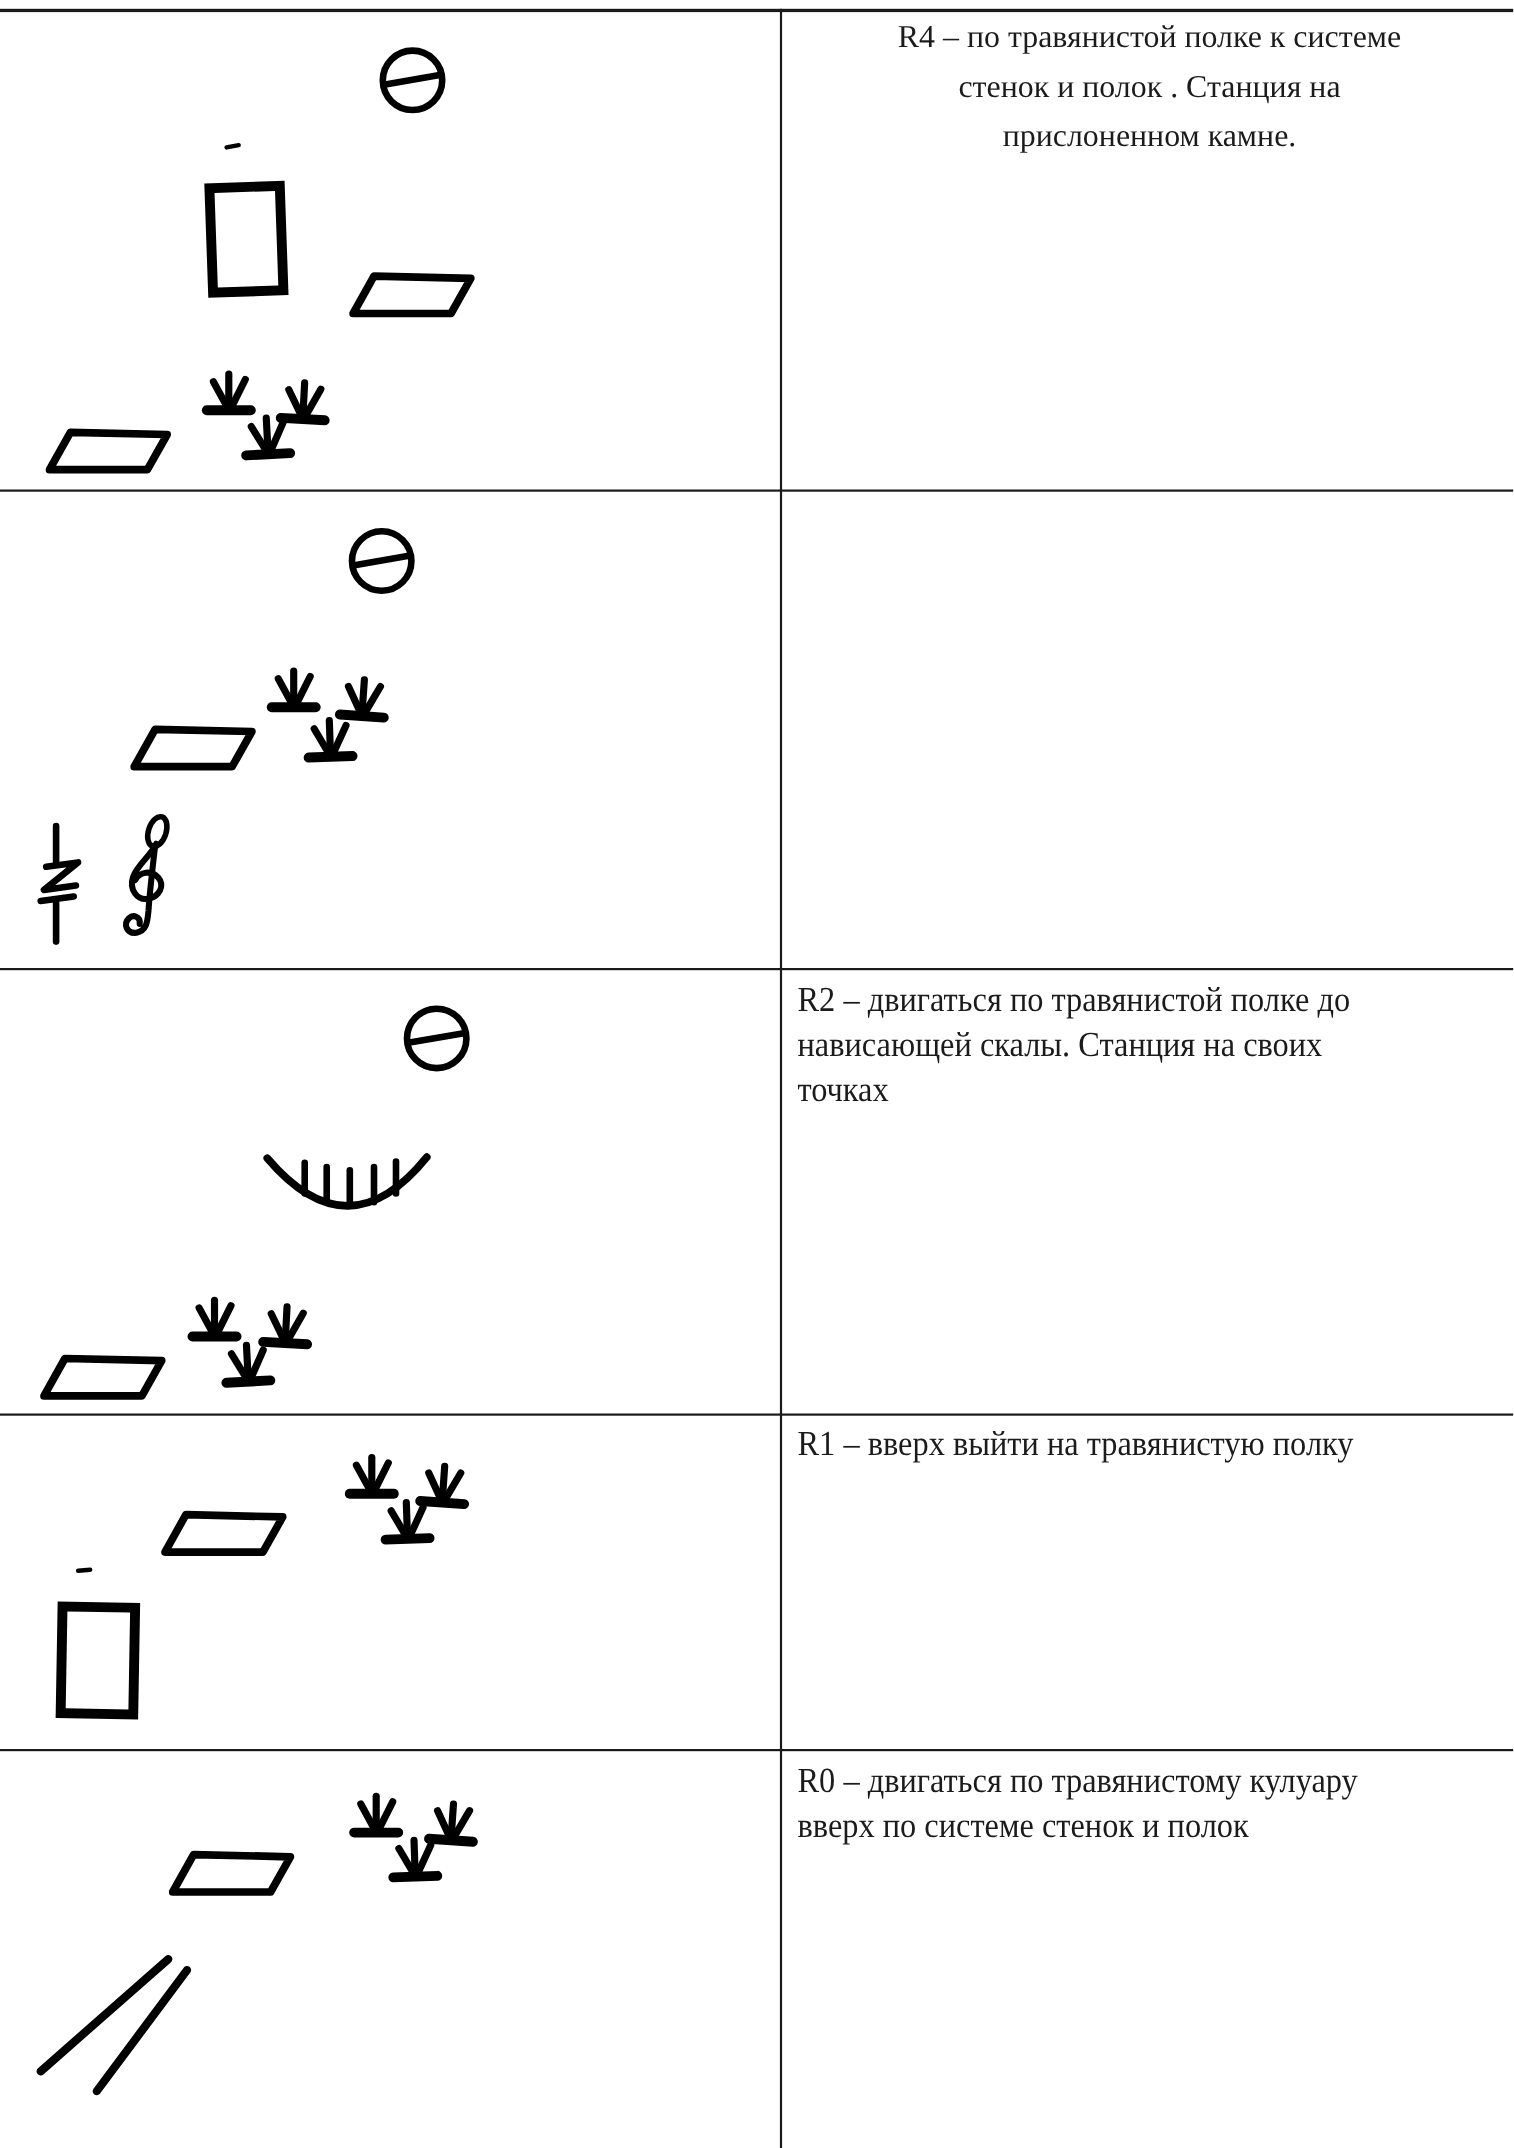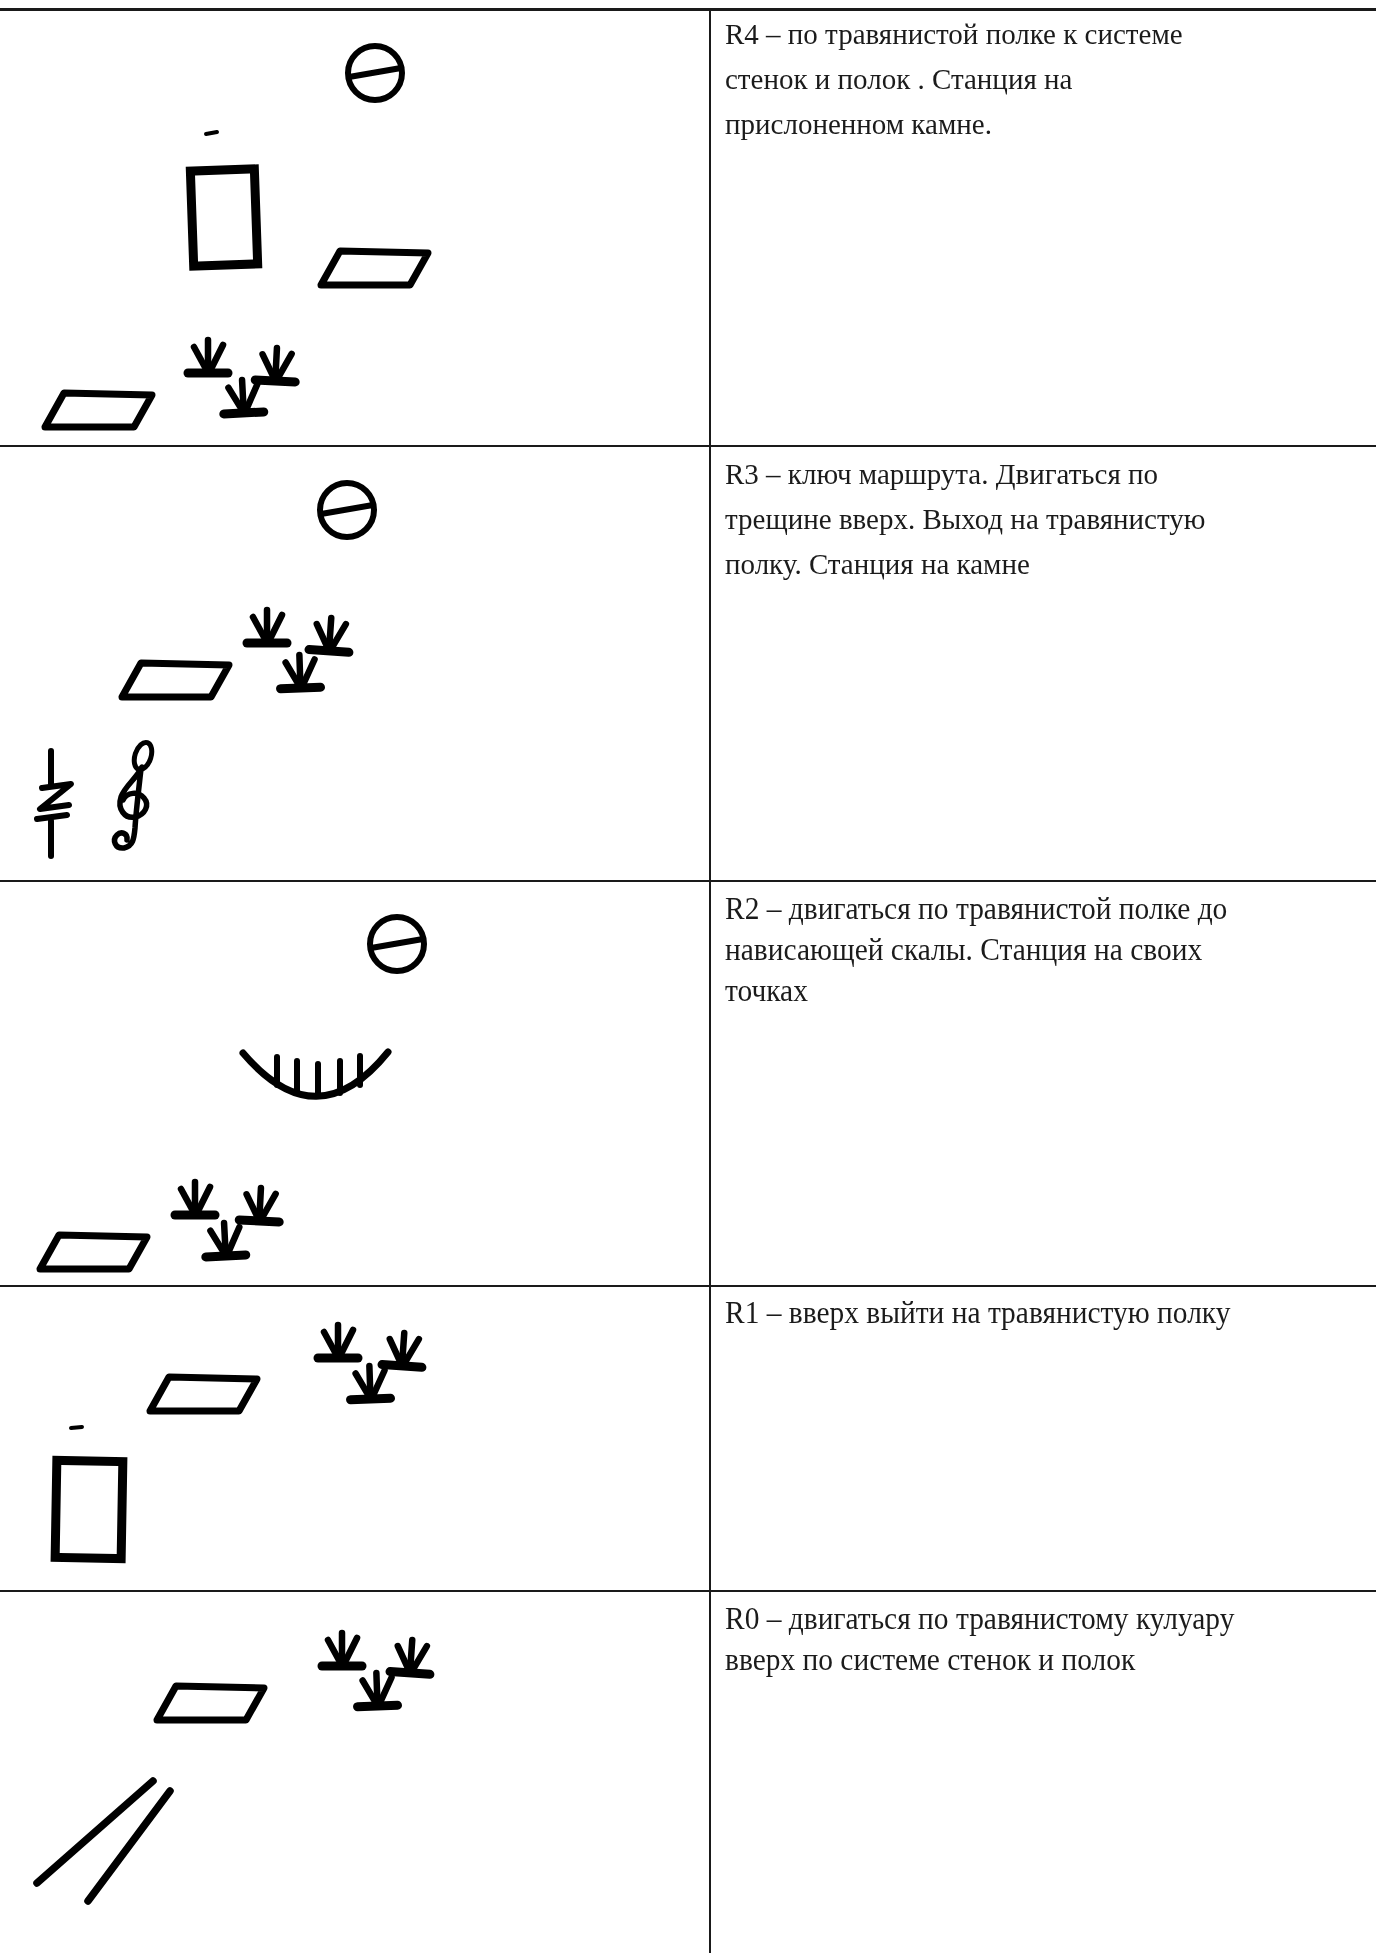--- a/index.html
+++ b/index.html
@@ -11,42 +11,39 @@
     font-family:"Liberation Serif", serif;
   }
   .hline{position:absolute;left:0;width:1376px;height:0;border-top:3px solid #1a1a1a;}
   .hline.thin{border-top-width:2px;}
   .vline{position:absolute;top:8px;width:0;height:1945px;border-left:2px solid #1a1a1a;}
   .cell-text{
     position:absolute;left:725px;width:640px;
     color:#1b1b1b;
     white-space:pre-line;
   }
-  .size-a{font-size:29px;line-height:45px;}
+  .size-a{font-size:29px;line-height:45px;text-align:center;}
   .size-b{font-size:32px;line-height:41px;transform:scaleX(0.92);transform-origin:left top;}
   svg.topo{position:absolute;left:0;top:0;}
 </style>
 </head>
 <body>
 
 <div class="page">
 
   <div class="hline" style="top:8px"></div>
   <div class="hline thin" style="top:445px"></div>
   <div class="hline thin" style="top:880px"></div>
   <div class="hline thin" style="top:1285px"></div>
   <div class="hline thin" style="top:1590px"></div>
   <div class="vline" style="left:709px"></div>
 
   <div class="cell-text size-a" style="top:12px">R4 – по травянистой полке к системе
 стенок и полок . Станция на
 прислоненном камне.</div>
-  <div class="cell-text size-a" style="top:452px">R3 – ключ маршрута. Двигаться по
-трещине вверх. Выход на травянистую
-полку. Станция на камне</div>
   <div class="cell-text size-b" style="top:888px">R2 – двигаться по травянистой полке до
 нависающей скалы. Станция на своих
 точках</div>
   <div class="cell-text size-b" style="top:1292px">R1 – вверх выйти на травянистую полку</div>
   <div class="cell-text size-b" style="top:1598px">R0 – двигаться по травянистому кулуару
 вверх по системе стенок и полок</div>
 
   <svg class="topo" width="1376" height="1953" viewBox="0 0 1376 1953">
     <defs>
       <g id="tuft" fill="none" stroke="#000000" stroke-linecap="round">

